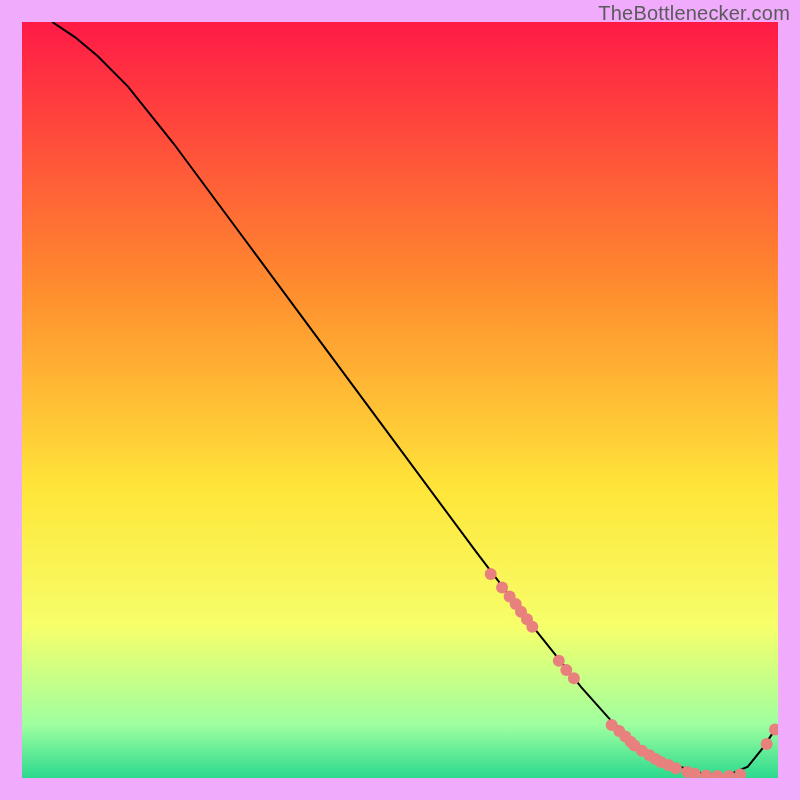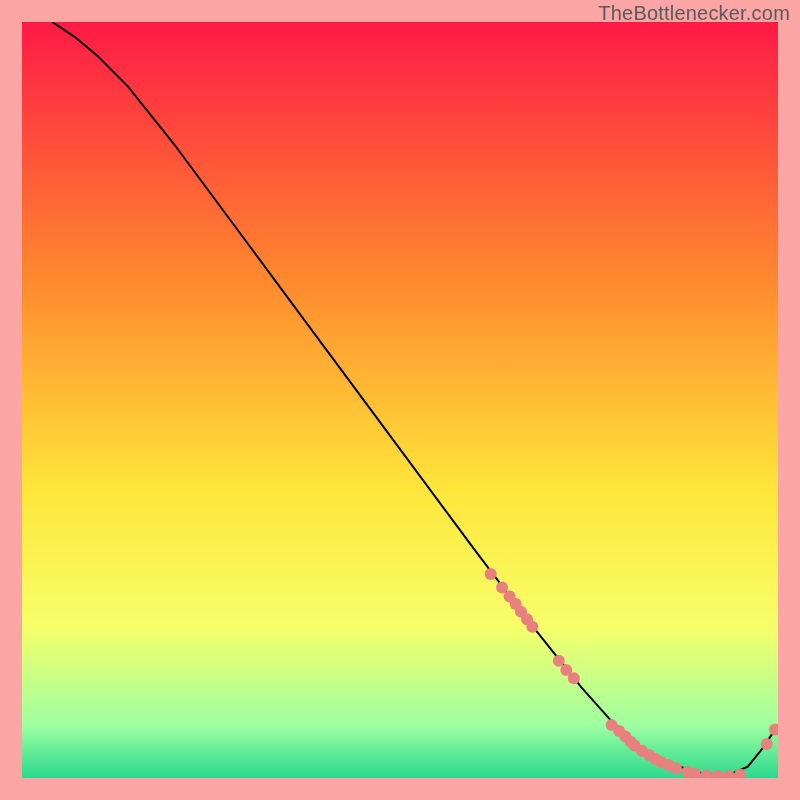--- a/index.html
+++ b/index.html
@@ -8,21 +8,21 @@
     width: 800px;
     height: 800px;
     background: #000;
     overflow: hidden;
     font-family: Arial, Helvetica, sans-serif;
   }
   .stage {
     position: relative;
     width: 800px;
     height: 800px;
-    background: #fca5a5;
+    background: #f0abfc;
   }
   .plot {
     position: absolute;
     left: 22px;
     top: 22px;
     width: 756px;
     height: 756px;
   }
   .watermark {
     position: absolute;

